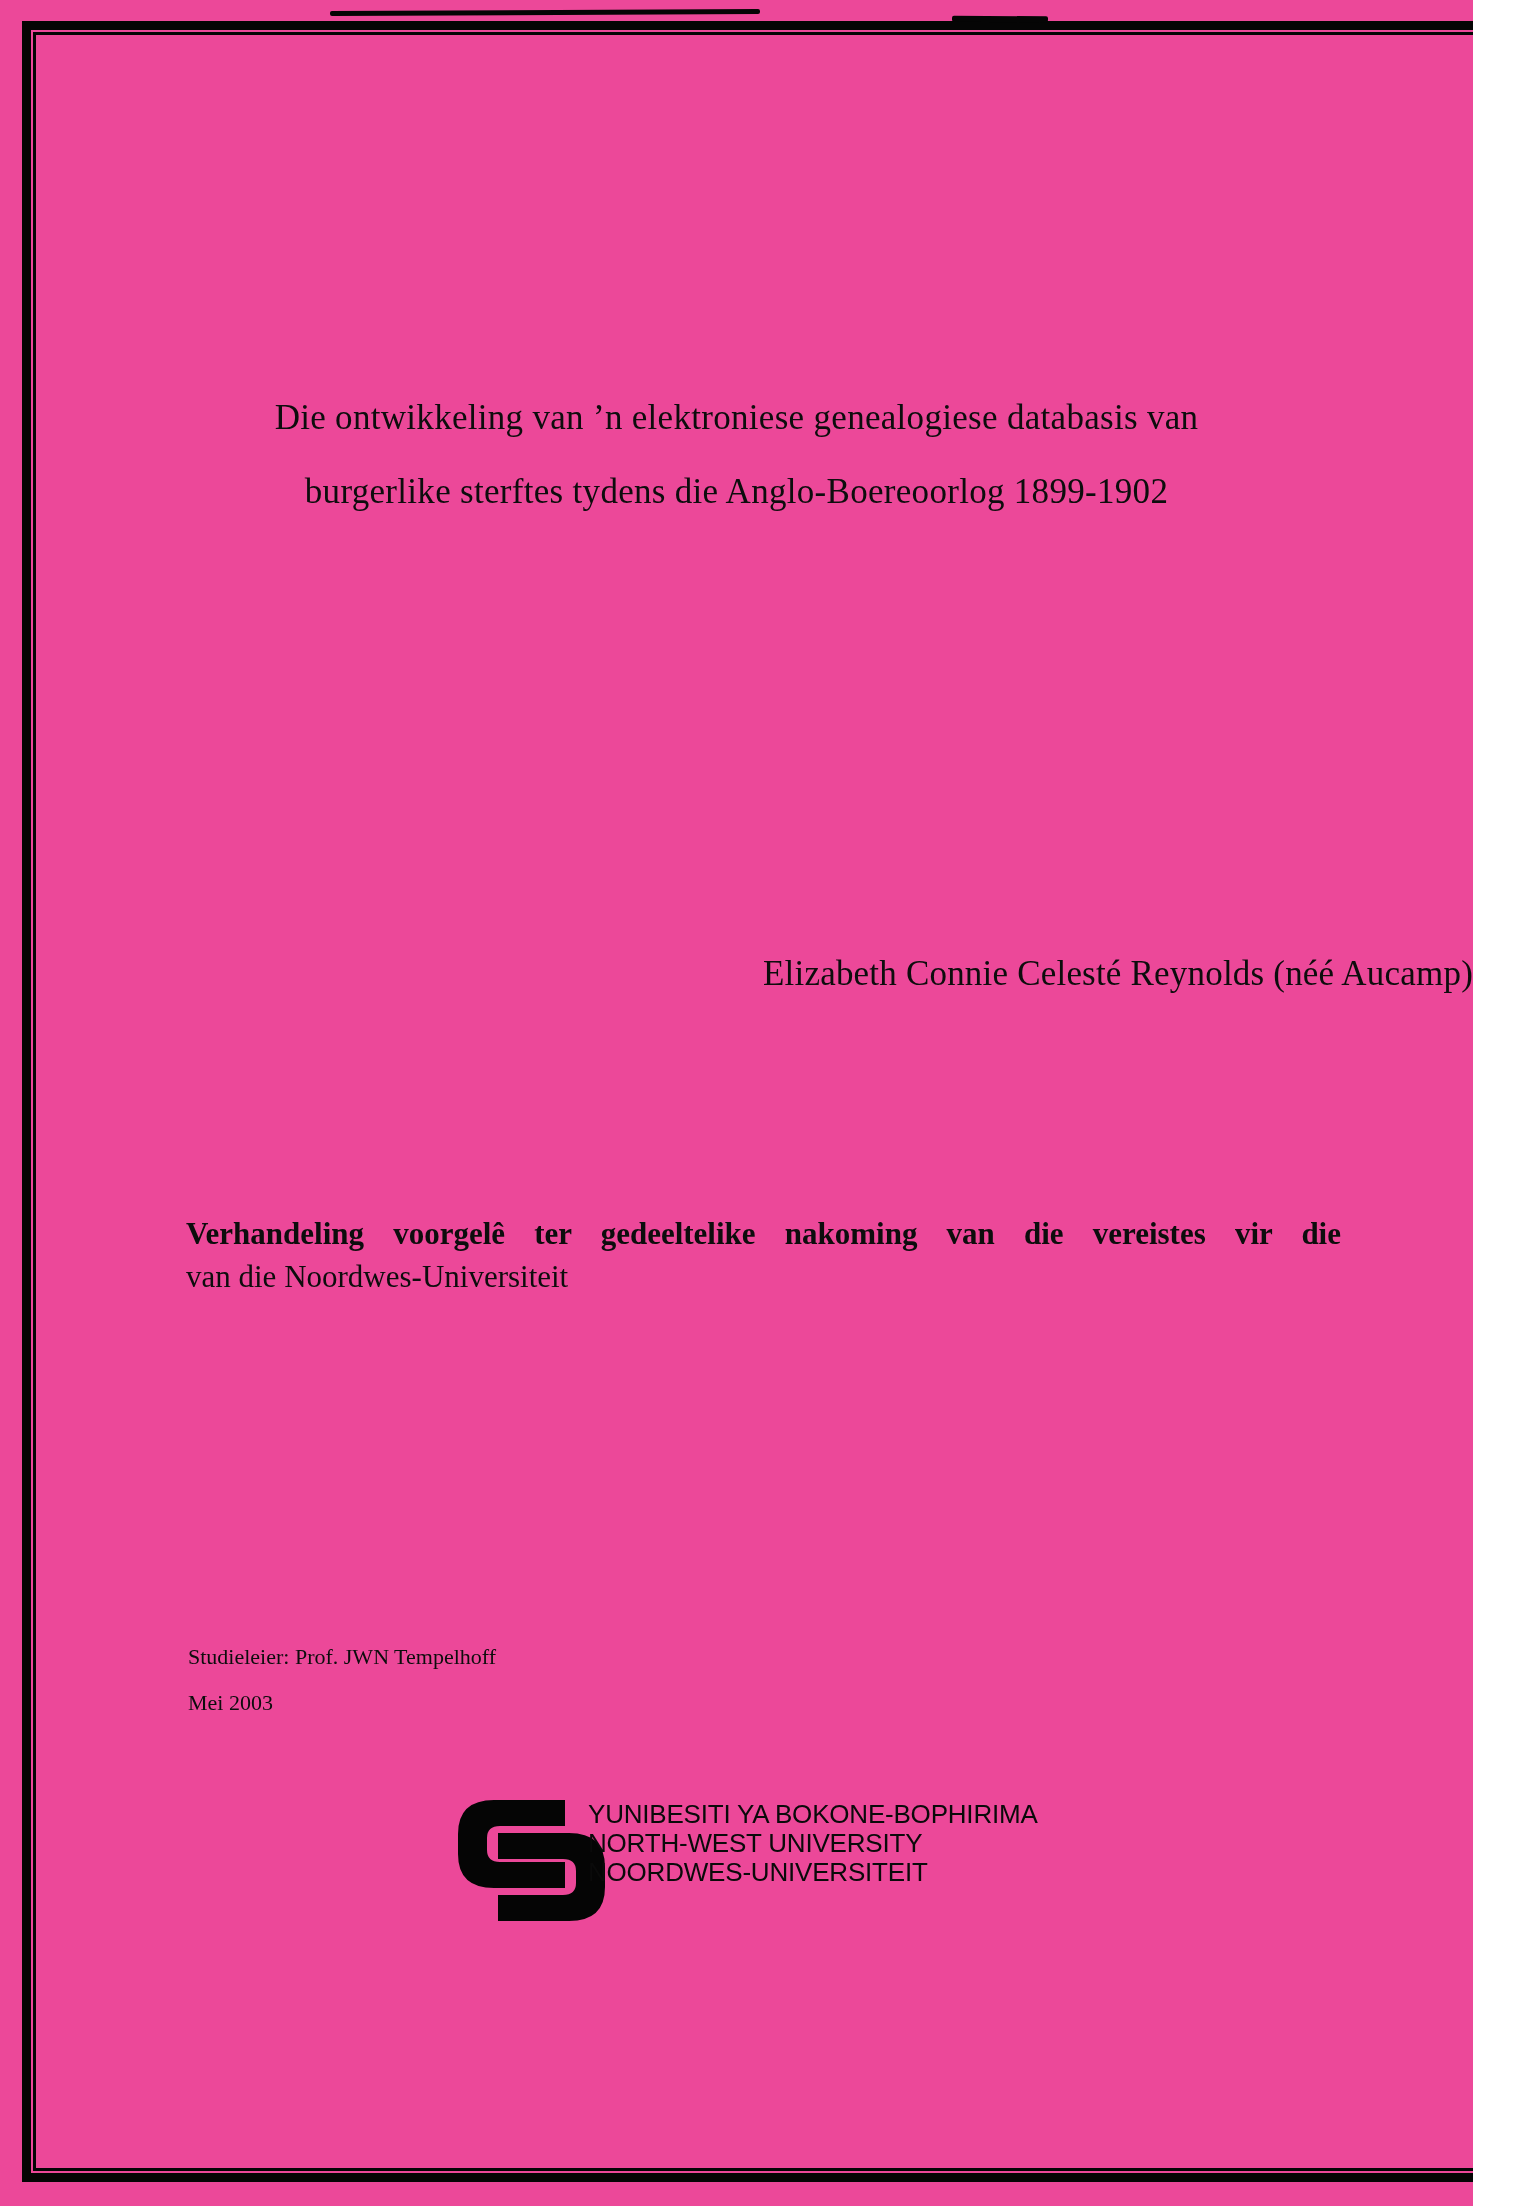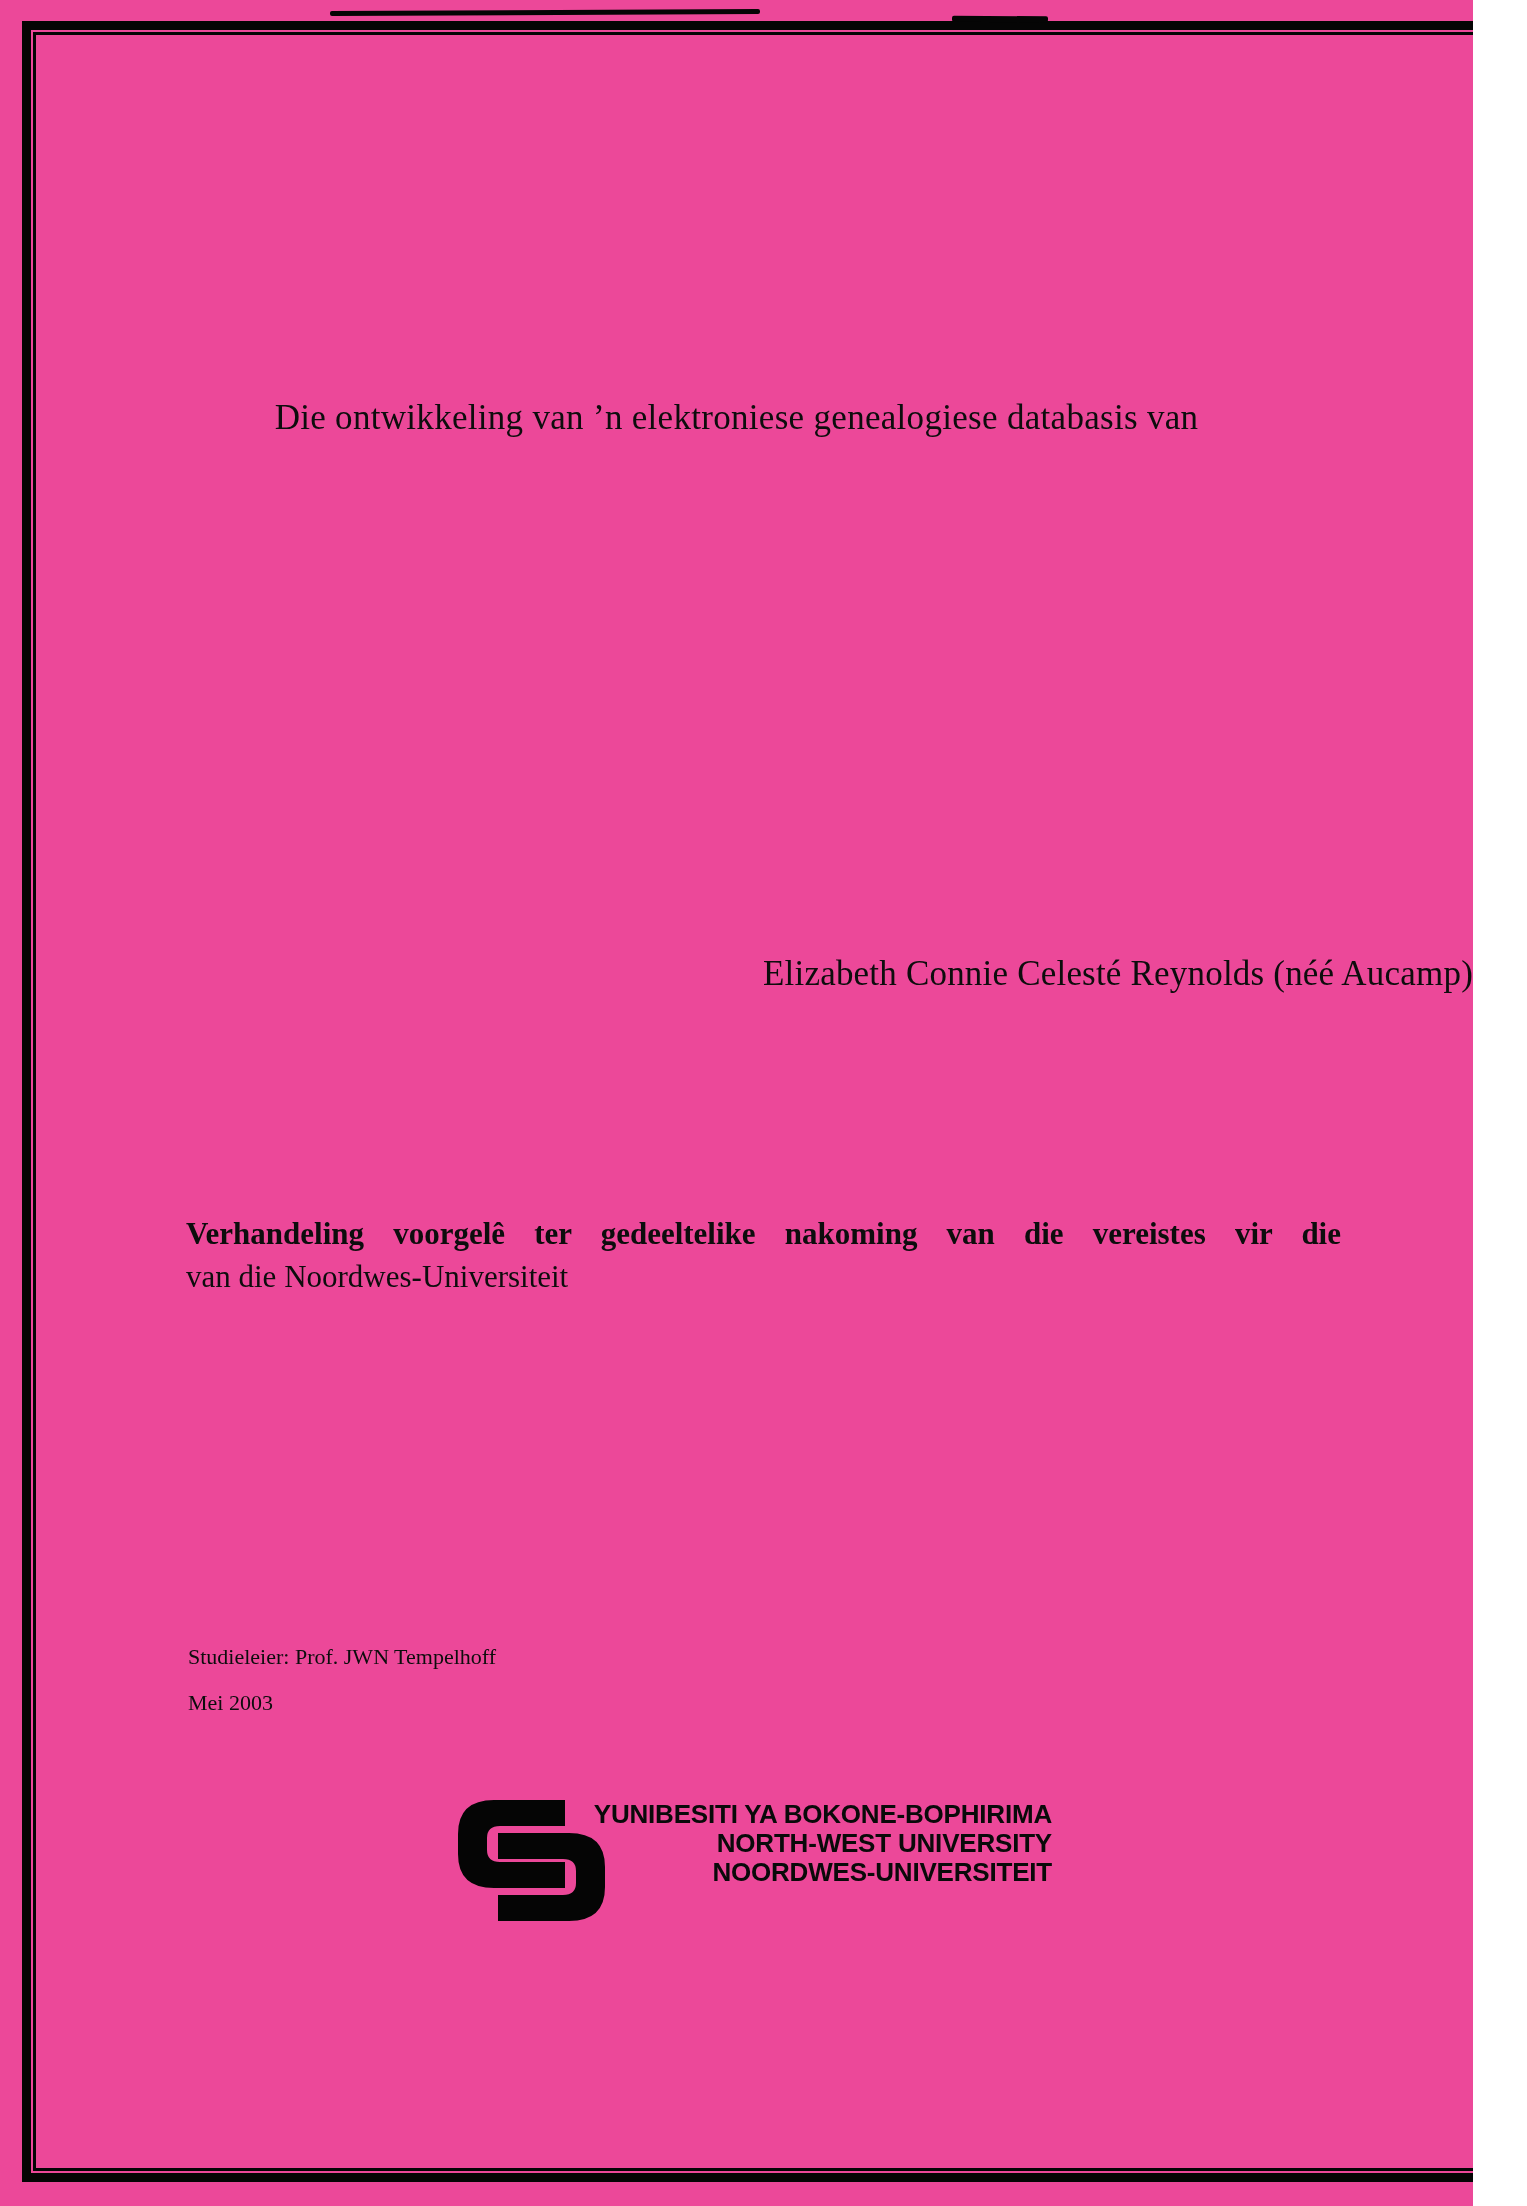--- a/index.html
+++ b/index.html
@@ -75,42 +75,42 @@
   .logo-block {
     position: absolute;
     left: 458px; top: 1798px;
     width: 600px; height: 135px;
   }
   .logo-mark { position: absolute; left: 0; top: 2px; }
   .logo-text {
     position: absolute;
     left: 130px; top: 2px;
     width: 464px;
-    text-align: right;
     font-family: "Liberation Sans", sans-serif;
-    font-weight: 700;
+    font-weight: 400;
     font-size: 26px;
     line-height: 29px;
     letter-spacing: -0.2px;
     color: #0a0a0a;
     white-space: nowrap;
   }
 </style>
 </head>
 <body>
 
 <div class="page">
 
   <div class="frame-outer">
     <div class="frame-inner"></div>
   </div>
   <div class="artifact a1"></div>
   <div class="artifact a2"></div>
 
   <div class="title-line l1">Die ontwikkeling van ’n elektroniese genealogiese databasis van</div>
+  <div class="title-line l2">burgerlike sterftes tydens die Anglo-Boereoorlog 1899-1902</div>
 
 
   <div class="author-line">Elizabeth Connie Celesté Reynolds (néé Aucamp)</div>
 
   <div class="submission">
     <div class="jline">Verhandeling voorgelê ter gedeeltelike nakoming van die vereistes vir die</div>
     <div>van die Noordwes-Universiteit</div>
   </div>
 
   <div class="supervisor-block">

